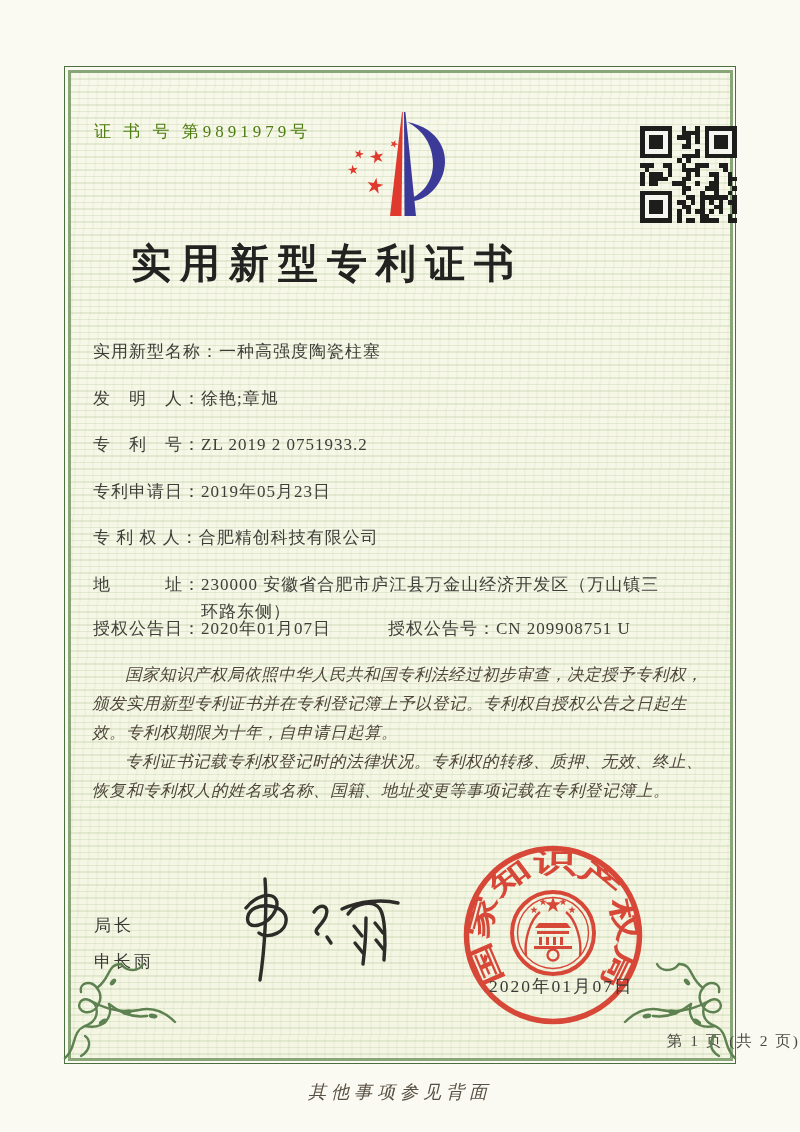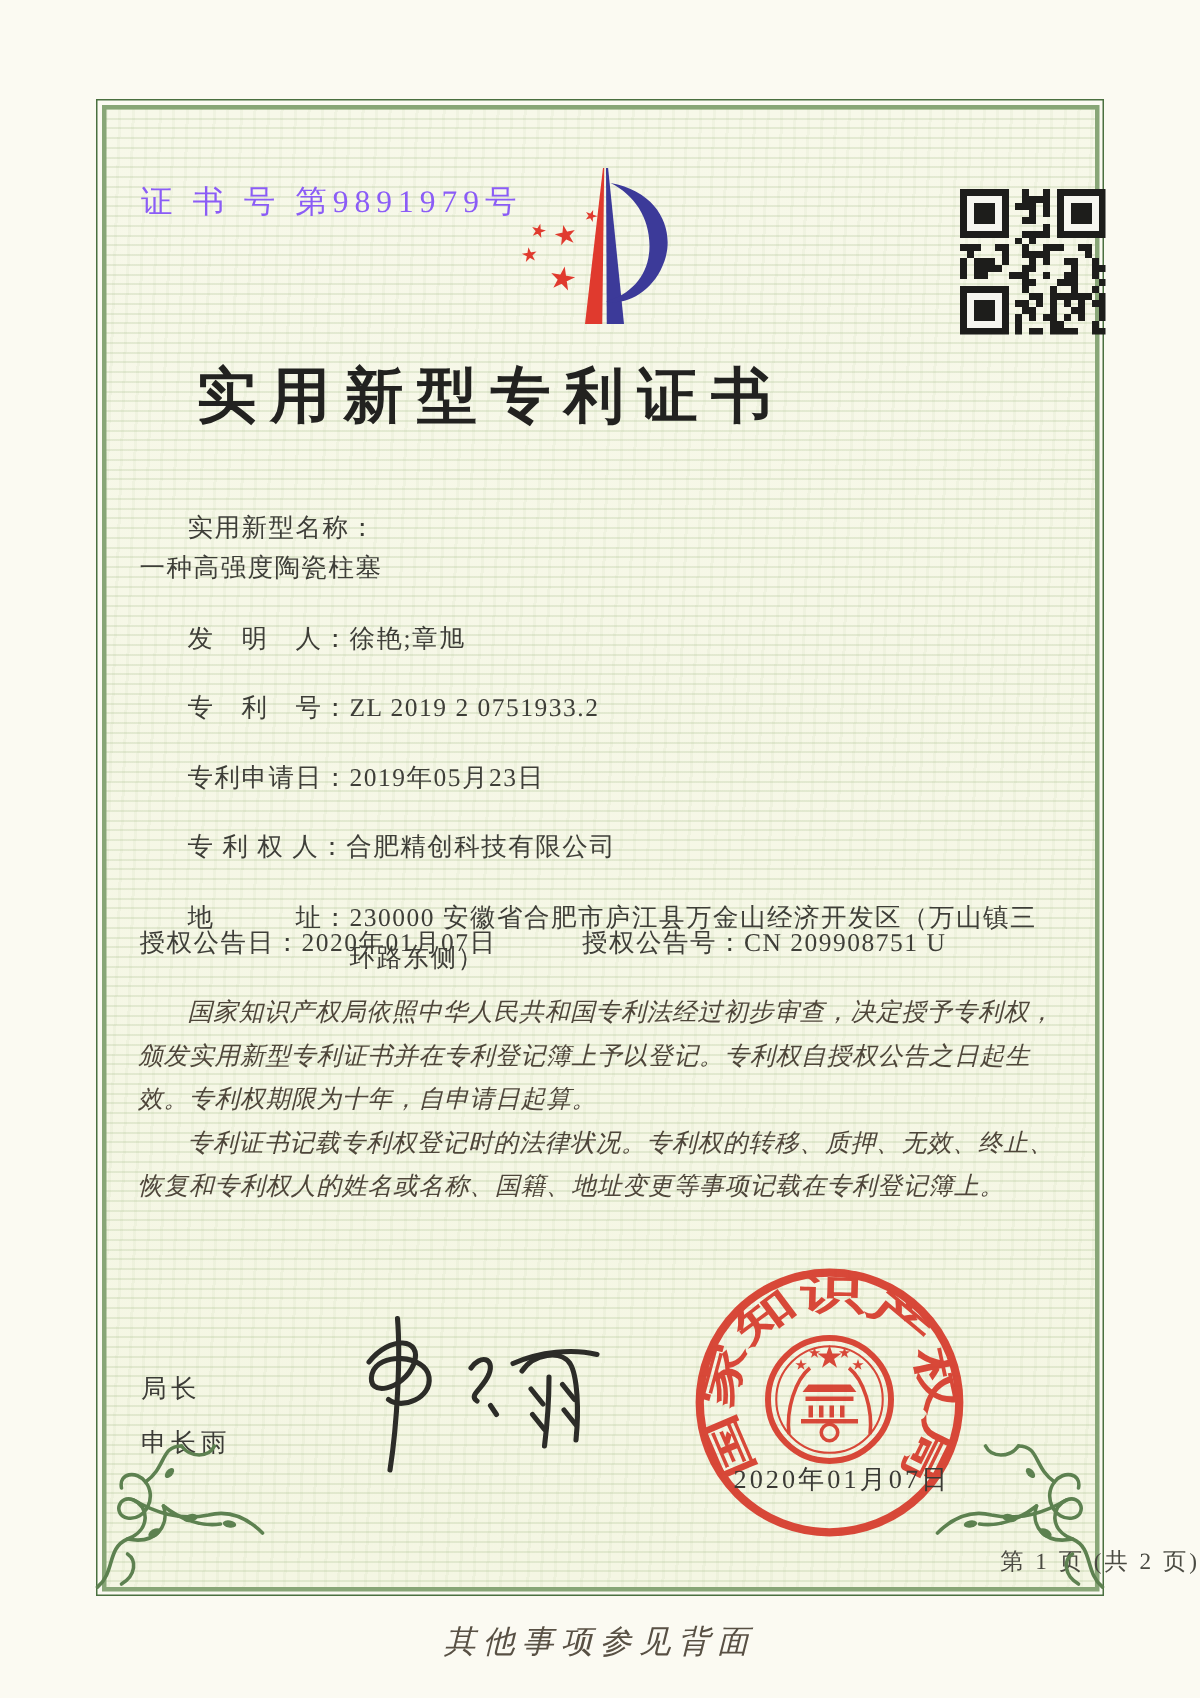--- a/index.html
+++ b/index.html
@@ -19,32 +19,32 @@
   }
   .frame-bg{
     position:absolute; inset:5px;
     background:
       repeating-linear-gradient(180deg, rgba(148,176,118,.20) 0 1.2px, rgba(0,0,0,0) 1.2px 6.5px),
       repeating-linear-gradient(92deg, rgba(148,176,118,.07) 0 2px, rgba(0,0,0,0) 2px 9px),
       linear-gradient(#f7f8e9,#f4f6e3);
   }
   .cert-no{
     position:absolute; left:94px; top:120px;
-    font-size:21px; letter-spacing:4px; color:#8b5cf6;
+    font-size:17px; letter-spacing:4px; color:#4d7c0f;
   }
   .logo{ position:absolute; left:342px; top:110px; width:124px; height:112px; }
   .qr{ position:absolute; left:640px; top:126px; width:97px; height:97px; }
   .title{
     position:absolute; left:0; top:236px; width:654px; text-align:center;
     font-size:40px; font-weight:bold; letter-spacing:9px; color:#222220;
   }
   .fields{ position:absolute; left:93px; top:338px; width:620px; }
   .row{ position:relative; margin-bottom:19.5px; font-size:17px; color:#3e3e38;
         letter-spacing:1px; line-height:27px; min-height:27px;}
-  .row .lbl{ display:inline-block; vertical-align:top; white-space:pre;margin-left:32px; }
+  .row .lbl{ display:inline-block; vertical-align:top; white-space:pre; }
   .row .val{ display:inline-block; vertical-align:top; width:470px; }
   .grant-row{ position:absolute; left:93px; top:617px; width:620px; font-size:17px;
         color:#3e3e38; letter-spacing:1px;}
   .grant-no{ position:absolute; left:295px; top:0; white-space:nowrap;}
   .paras{
     position:absolute; left:92px; top:660px; width:618px;
     font-size:16.5px; font-style:italic; color:#4e463a; line-height:29px;
     letter-spacing:.5px;
   }
   .paras p{ margin:0; text-indent:2em; }
@@ -55,21 +55,21 @@
   .seal-date{
     position:absolute; left:489px; top:974px; font-size:17.5px; color:#3a3a35;
     letter-spacing:2px; z-index:5;
   }
   .page-num{
     position:absolute; left:0; top:1031px; width:800px; text-align:right;
     font-size:15.5px; color:#4a4a42; letter-spacing:2px;
   }
   .back-note{
     position:absolute; left:0; top:1080px; width:800px; text-align:center;
-    font-size:21px; font-style:italic; color:#585044; letter-spacing:5px;
+    font-size:18px; font-style:italic; color:#585044; letter-spacing:5px;
   }
   .ornament{ position:absolute; width:122px; height:104px; z-index:2; }
   .orn-left{ left:57px; top:960px; }
   .orn-right{ left:621px; top:960px; transform:scaleX(-1); }
 </style>
 </head>
 <body>
 
 <div class="page">
 

